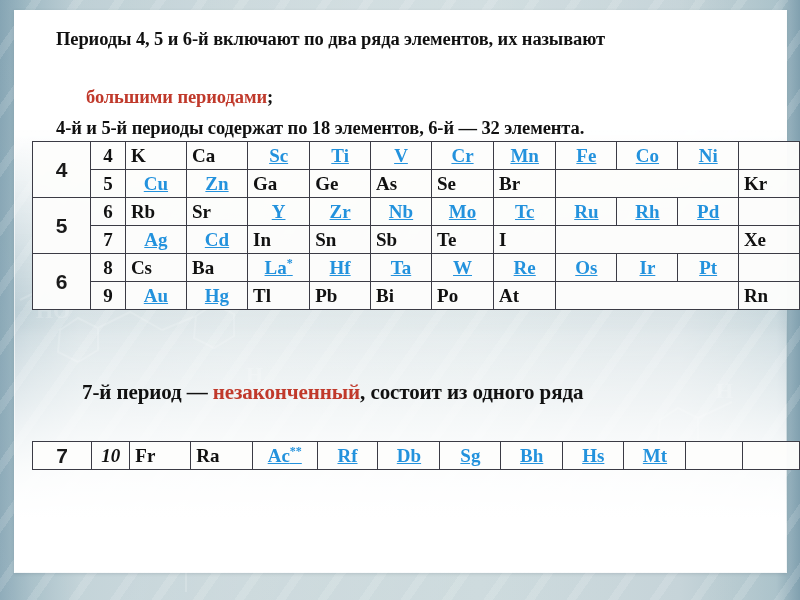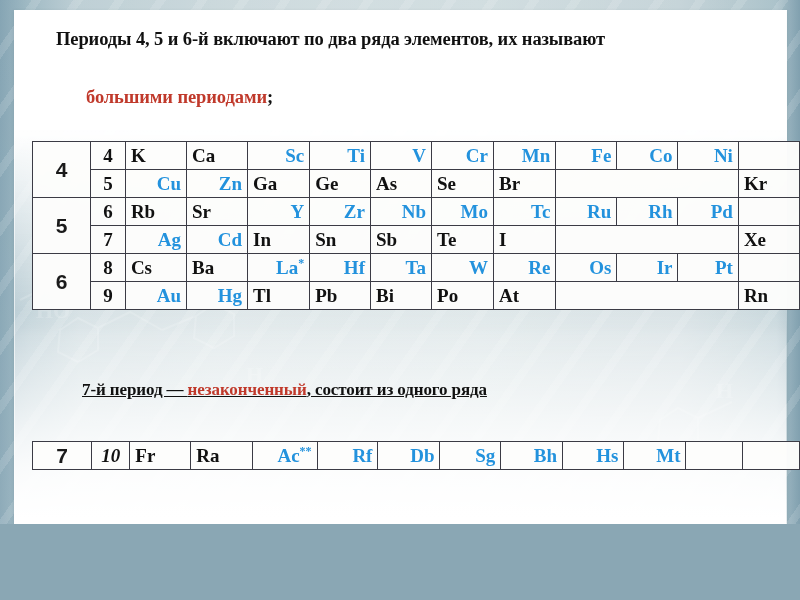--- a/index.html
+++ b/index.html
@@ -10,21 +10,21 @@
     width: 800px;
     height: 600px;
     overflow: hidden;
     font-family: "Liberation Serif", serif;
     background: #8aa7b4;
   }
 
   #slide {
     position: relative;
     width: 800px;
-    height: 524px;
+    height: 600px;
     background:
       linear-gradient(110deg, rgba(255,255,255,0.05) 0%, rgba(255,255,255,0.18) 35%, rgba(255,255,255,0.05) 70%),
       linear-gradient(90deg, #7fa0b0 0%, #9db8c2 4%, #b9ccd2 10%, #c5d4d8 30%, #cbd9dc 60%, #c3d2d7 85%, #a8c0c8 97%, #7a9bab 100%);
     overflow: hidden;
   }
 
   
   .bg-chem {
     position: absolute;
     left: 0; top: 0; right: 0; bottom: 0;
@@ -102,25 +102,24 @@
   .intro .line3 {
     display: block;
     margin-top: 4px;
     padding-left: 0px;
   }
 
   .note7 {
     position: absolute;
     left: 82px;
     top: 380px;
-    font-size: 17px;
+    font-size: 21px;
     font-weight: bold;
     color: #111111;
     letter-spacing: -0.1px;
-    text-decoration: underline;
   }
   .note7 .hl-red { color: #c0392b; }
 
   
   .ptable {
     position: absolute;
     border-collapse: collapse;
     table-layout: fixed;
     background: rgba(253,253,252,0.86);
     box-shadow: 0 0 0 0 transparent;
@@ -145,22 +144,23 @@
   }
   .ptable td.rownum {
     text-align: center;
     font-size: 19px;
   }
   .ptable td.el-black {
     text-align: left;
     color: #111111;
   }
   .ptable td.el-blue {
-    text-align: right;
+    text-align: center;
     color: #2392dd;
+    text-decoration: underline;
   }
   .ptable td.empty {
     text-align: left;
   }
   .ptable td sup {
     font-size: 12px;
     vertical-align: super;
     line-height: 0;
   }
 
@@ -216,20 +216,21 @@
   </svg>
   <div class="bg-stripes"></div>
 
   <div class="panel"></div>
   <div class="panel-top-white"></div>
   <div class="panel-bottom-white"></div>
 
   <div class="intro">
     <span>Периоды 4, 5 и 6-й включают по два ряда элементов, их называют</span>
     <span class="line2"><span class="hl-red">большими периодами</span><span>;</span></span>
+    <span class="line3">4-й и 5-й периоды содержат по 18 элементов, 6-й — 32 элемента.</span>
   </div>
 
   <table class="ptable" id="table-main">
     <tbody>
         <tr>
           <td class="period" rowspan="2">4</td>
           <td class="rownum">4</td>
           <td class="col el-black">K</td>
           <td class="col el-black">Ca</td>
           <td class="col el-blue">Sc</td>

